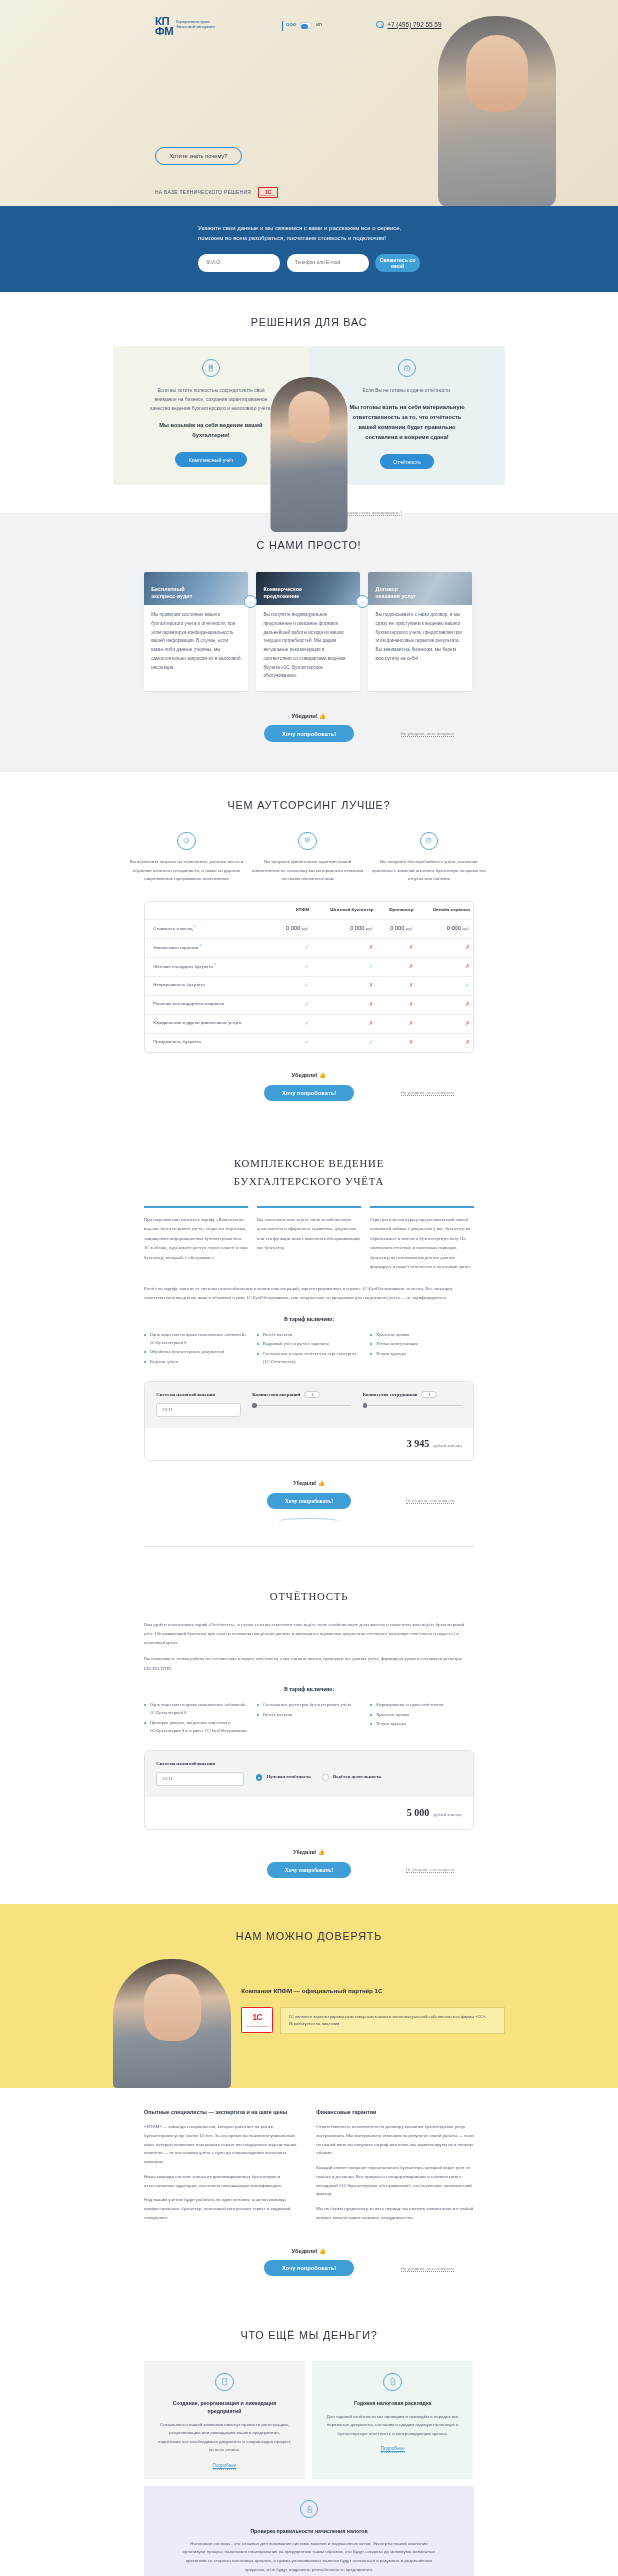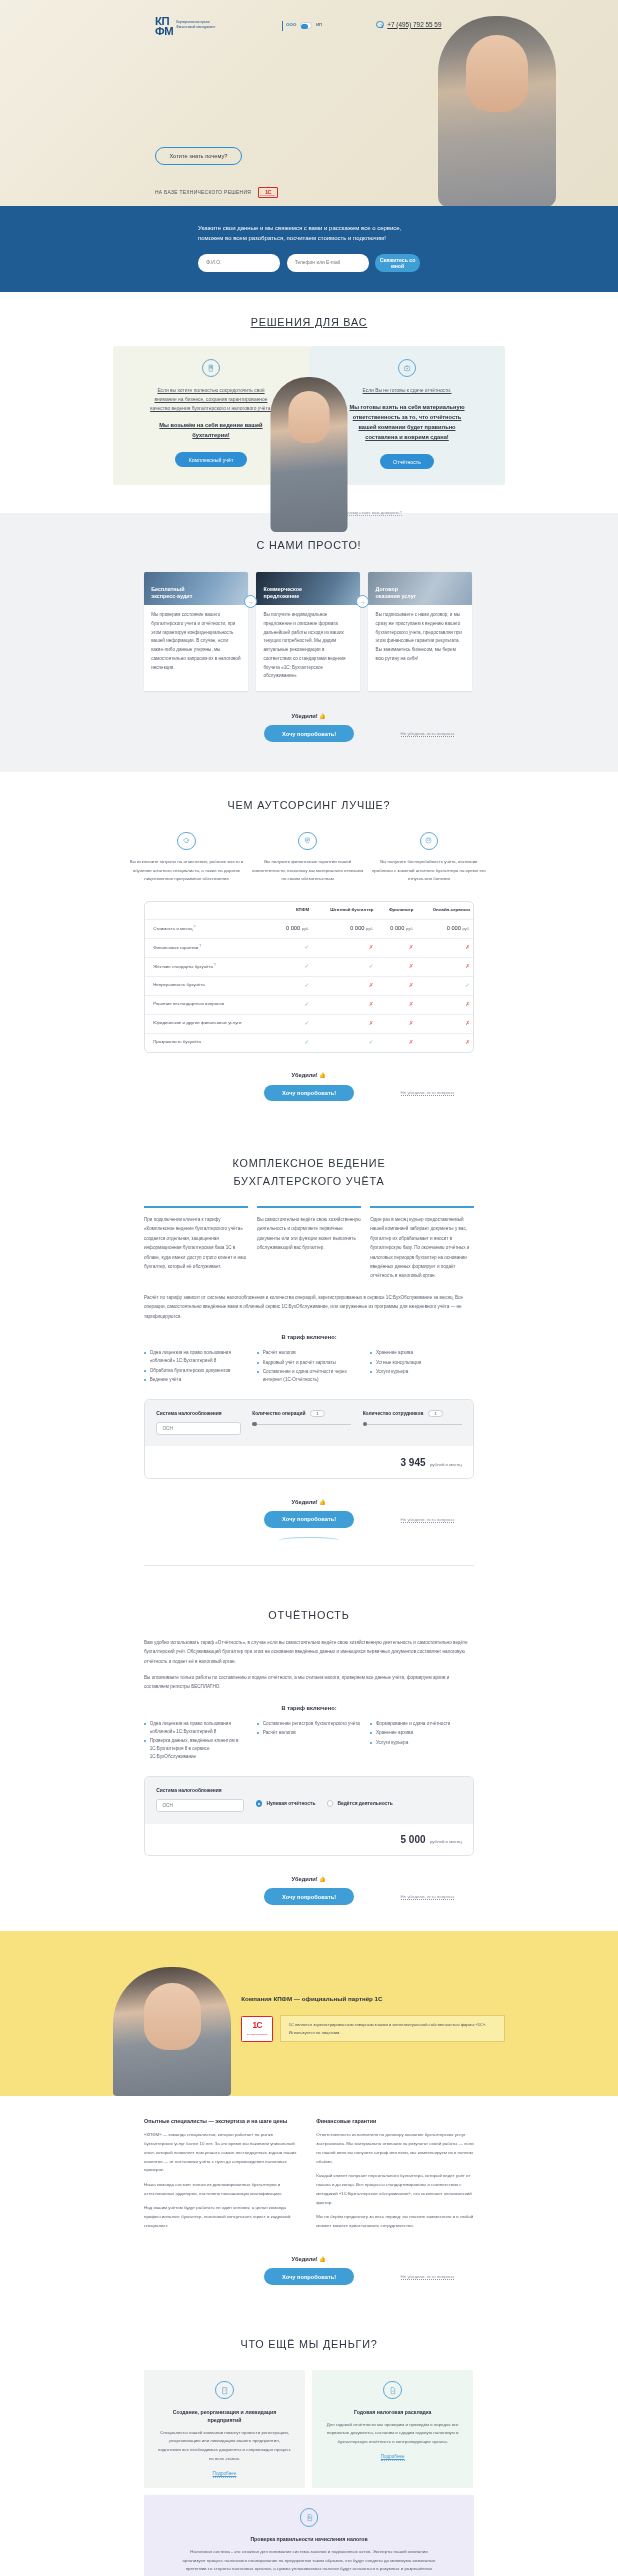--- a/index.html
+++ b/index.html
@@ -80,21 +80,21 @@
     background:#3f9ed6; color:#fff; font-size:5.7px; font-weight:bold;
     cursor:pointer; font-family:inherit;
   }
   .cta-side {
     position:absolute; right:19.6px; bottom:4.1px; font-size:4.4px; color:#8d939f;
     text-align:center; line-height:1.5;
   }
   .cta-side u { text-decoration:none; border-bottom:0.5px dotted #8d939f; }
 
   
-  .solutions { padding:20.6px 0 28px; position:relative;text-decoration:underline; }
+  .solutions { padding:20.6px 0 28px; position:relative; }
   .sol-grid { display:flex; width:392px; margin:14.4px auto 0; position:relative; }
   .sol-card { width:196px; padding:13.4px 37px 15.5px; text-align:center; border-radius:2.1px; }
   .sol-card.a { background:#f2f4ea; }
   .sol-card.b { background:#e9f1f3; }
   .circ-ic {
     width:18.5px; height:18.5px; border-radius:50%; border:0.7px solid #5fa9d8;
     margin:0 auto 8.2px; display:flex; align-items:center; justify-content:center;
     color:#4b9ad0; font-size:7.7px;
   }
   .sol-lead { font-size:4.9px; line-height:1.85; color:#5b6270; }
@@ -140,21 +140,21 @@
   .ctable th:first-child { text-align:left; padding-left:8.2px; }
   .ctable td { font-size:4.4px; color:#4e5562; padding:4.6px 3.1px; text-align:right; border-top:0.5px solid #eceef1; }
   .ctable td:first-child { text-align:left; padding-left:8.2px; color:#4e5562; }
   .ctable td.price { color:#2d3340; font-size:5.7px; }
   .ctable td.price small{ font-size:3.9px; color:#6b7280; }
   .q { color:#3f9ed6; font-size:3.6px; vertical-align:super; }
   .yes { color:#5cc07c; font-size:5.7px; }
   .no  { color:#ef6b6b; font-size:5.7px; }
 
   
-  .block { padding:24px 0 26px; }
+  .block { padding:24px 0 26px;font-family:Liberation Serif, serif; }
   .three { display:flex; gap:9.3px; width:330px; margin:15.5px auto 0; }
   .three .c { width:104px; }
   .three .bar { height:1.5px; background:#3f9ed6; margin-bottom:7.2px; }
   .three p { font-size:4.6px; line-height:2.05; color:#5b6270; }
   .note { width:330px; margin:12.4px auto 0; font-size:4.6px; line-height:2; color:#5b6270; }
   .inc-title { text-align:center; font-size:5.7px; font-weight:bold; color:#2d3340; margin:12.4px 0 7.2px; }
   .inc-cols { display:flex; gap:9.3px; width:330px; margin:0 auto; }
   .inc-cols ul { width:104px; list-style:none; }
   .inc-cols li { font-size:4.6px; line-height:1.75; color:#5b6270; padding-left:5.7px; position:relative; margin-bottom:1.5px;}
   .inc-cols li:before { content:""; position:absolute; left:0; top:3.1px; width:1.8px; height:1.8px; border-radius:50%; background:#3f9ed6; }
@@ -587,20 +587,21 @@
       <span>👍</span>
     </div>
     <button class="btn-primary">Хочу попробовать!</button>
     <div class="cta-side">
       <u>Не убедили, есть вопросы</u>
     </div>
   </div>
 </section>
 
 <section class="trust">
+  <h2 class="sec">НАМ МОЖНО ДОВЕРЯТЬ</h2>
   <div class="trust-inner">
     <div class="trust-girl"></div>
     <div class="trust-right">
       <h3>Компания КПФМ — официальный партнёр 1С</h3>
       <div class="trust-cert">
         <div class="cert-logo">
           <b>1C</b>
           <i>БухОбслуживание</i>
         </div>
         <div class="cert-note">1С является зарегистрированным товарным знаком и интеллектуальной собственностью фирмы «1С». Используется по лицензии.</div>

